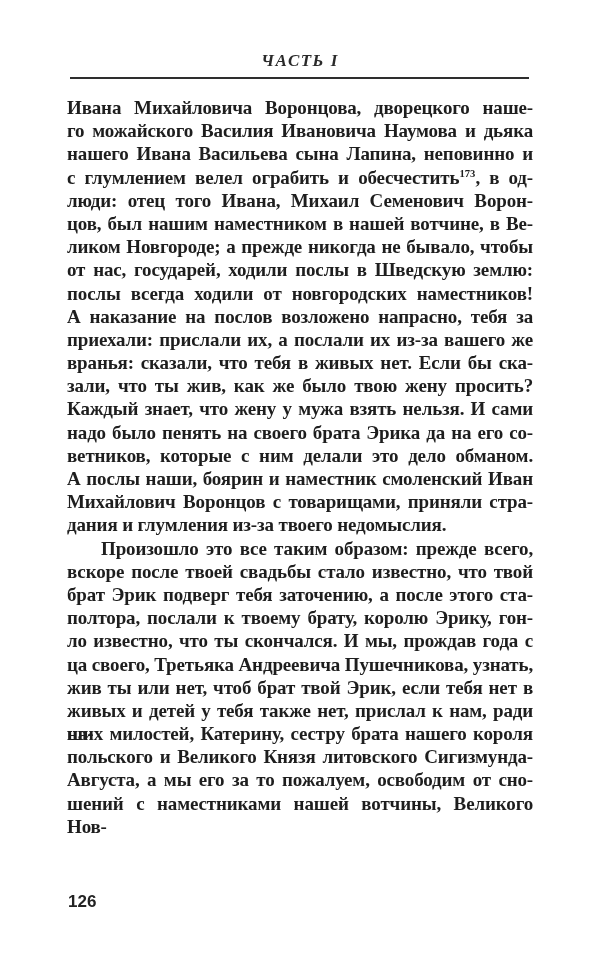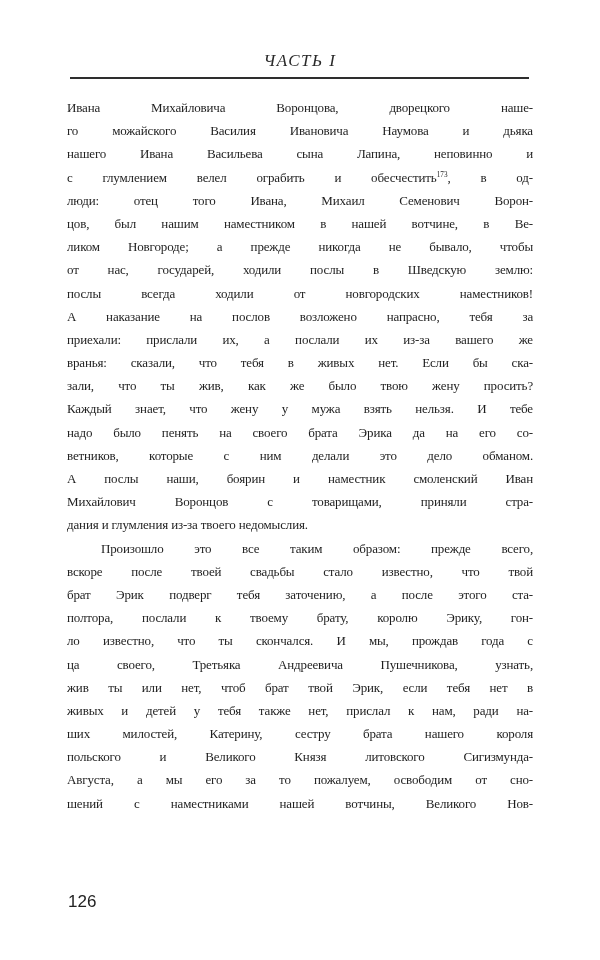--- a/index.html
+++ b/index.html
@@ -12,20 +12,21 @@
     background: #ffffff;
   }
   .page {
     position: relative;
     width: 600px;
     height: 960px;
     background: #ffffff;
     color: #1e1e1e;
     font-family: "Liberation Serif", serif;
     overflow: hidden;
+    font-weight: bold;
   }
   .running-head {
     position: absolute;
     top: 51px;
     left: 67px;
     right: 67px;
     text-align: center;
     font-style: italic;
     font-size: 17px;
     letter-spacing: 1.5px;
@@ -38,21 +39,21 @@
     right: 71px;
     border-top: 2px solid #2e2e2e;
   }
   .body-text {
     position: absolute;
     top: 96px;
     left: 67px;
     width: 466px;
   }
   .line {
-    font-size: 13px;
+    font-size: 19px;
     line-height: 23.2px;
     height: 23.2px;
     letter-spacing: -0.15px;
     text-align: justify;
     text-align-last: justify;
     white-space: normal;
     overflow: visible;
   }
   .line.indent {
     text-indent: 34px;
@@ -89,21 +90,21 @@
       <div class="line">с глумлением велел ограбить и обесчестить<sup>173</sup>, в од-</div>
       <div class="line">люди: отец того Ивана, Михаил Семенович Ворон-</div>
       <div class="line">цов, был нашим наместником в нашей вотчине, в Ве-</div>
       <div class="line">ликом Новгороде; а прежде никогда не бывало, чтобы</div>
       <div class="line">от нас, государей, ходили послы в Шведскую землю:</div>
       <div class="line">послы всегда ходили от новгородских наместников!</div>
       <div class="line">А наказание на послов возложено напрасно, тебя за</div>
       <div class="line">приехали: прислали их, а послали их из-за вашего же</div>
       <div class="line">вранья: сказали, что тебя в живых нет. Если бы ска-</div>
       <div class="line">зали, что ты жив, как же было твою жену просить?</div>
-      <div class="line">Каждый знает, что жену у мужа взять нельзя. И тебе</div>
+      <div class="line">Каждый знает, что жену у мужа взять нельзя. И сами</div>
       <div class="line">надо было пенять на своего брата Эрика да на его со-</div>
       <div class="line">ветников, которые с ним делали это дело обманом.</div>
       <div class="line">А послы наши, боярин и наместник смоленский Иван</div>
       <div class="line">Михайлович Воронцов с товарищами, приняли стра-</div>
       <div class="line para-end">дания и глумления из-за твоего недомыслия.</div>
       <div class="line indent">Произошло это все таким образом: прежде всего,</div>
       <div class="line">вскоре после твоей свадьбы стало известно, что твой</div>
       <div class="line">брат Эрик подверг тебя заточению, а после этого ста-</div>
       <div class="line">полтора, послали к твоему брату, королю Эрику, гон-</div>
       <div class="line">ло известно, что ты скончался. И мы, прождав года с</div>

